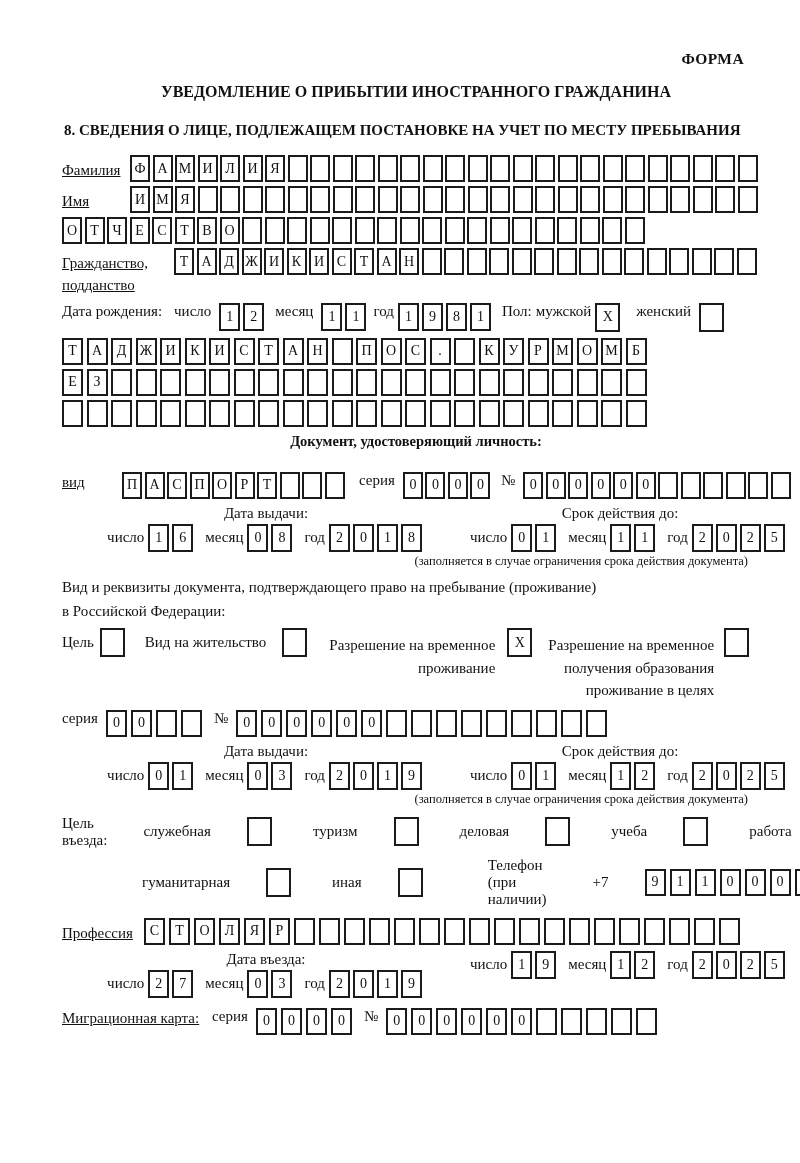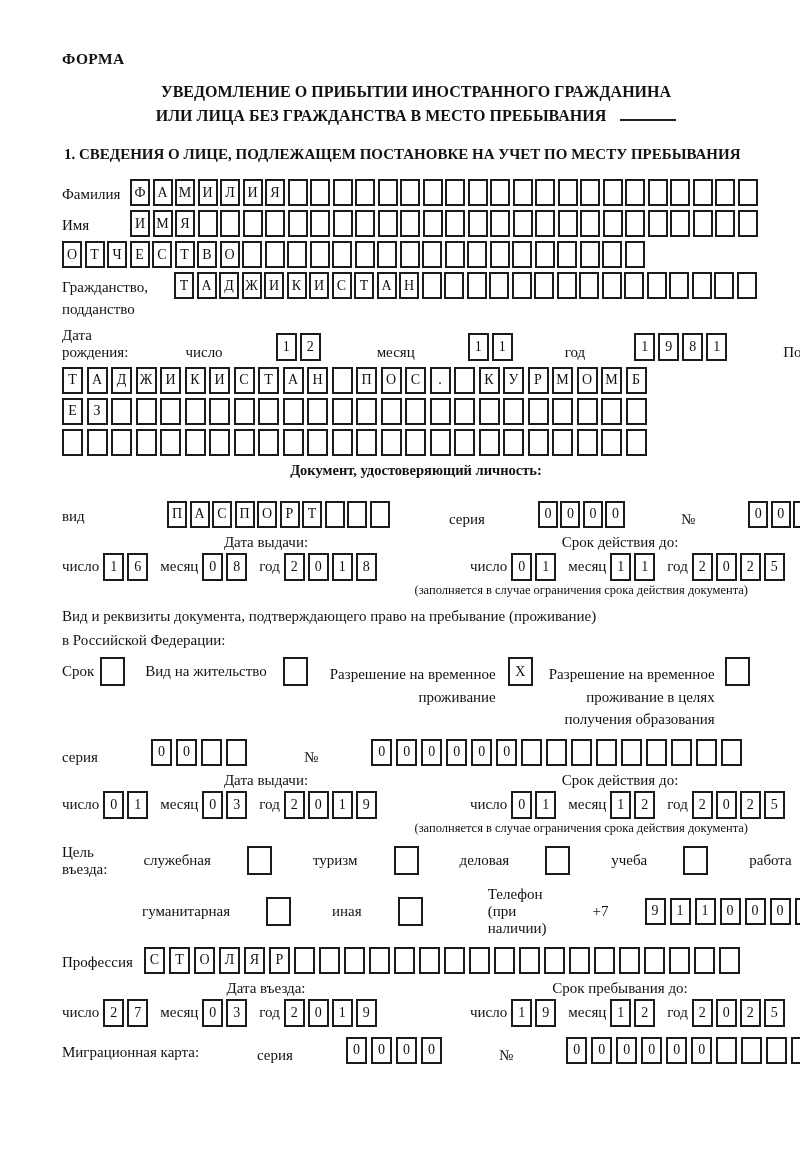--- a/index.html
+++ b/index.html
@@ -2,45 +2,45 @@
 <html><head>
 <meta charset="utf-8">
 <style>
   html,body{margin:0;padding:0;background:#fff;}
   body{width:800px;font-family:"Liberation Serif","DejaVu Serif",serif;color:#111;font-size:15px;}
   .page{box-sizing:border-box;width:800px;min-height:1163px;padding:30px 30px 30px 62px;}
   
   .appendix{margin-left:488px;font-size:14px;line-height:1.5;}
   .appendix .ed{font-size:13px;}
   .appendix .ed.first{margin-top:3px;}
-  .forma{text-align:left;font-weight:bold;font-size:15.5px;margin:20px 26px 12px 0;letter-spacing:.4px;}
+  .forma{text-align:right;font-weight:bold;font-size:15.5px;margin:20px 26px 12px 0;letter-spacing:.4px;}
   .title{text-align:center;font-weight:bold;font-size:16px;line-height:1.5;margin-bottom:18px;}
   .blank-line{display:inline-block;width:56px;border-bottom:2px solid #222;height:14px;margin-left:14px;}
   .sec1{font-weight:bold;font-size:15px;margin:0 0 16px 2px;}
   
   .row{display:flex;align-items:flex-start;margin-bottom:4px;}
-  .lbl{flex-shrink:0;padding-top:5px;line-height:1.45;}
+  .lbl{flex-shrink:0;padding-top:5px;line-height:1.45;text-decoration:underline;}
   .lbl.w68{width:68px;} .lbl.w112{width:112px;} .lbl.w60{width:60px;} .lbl.w150{width:150px;}
   .sub{font-size:14.5px;}
   .cells{display:flex;}
   .cell{box-sizing:border-box;width:20px;height:27px;border:2px solid #1b1b1b;margin-right:2.5px;
         display:flex;align-items:center;justify-content:center;font-size:14px;background:#fff;}
   .cells.w .cell{width:21px;margin-right:3.5px;}
   .cells.md .cell{width:21px;margin-right:4px;}
   .cells.dt .cell{width:21px;height:28px;margin-right:3px;}
   .cells.cbx .cell{width:25px;height:29px;margin-right:0;}
   .stackcells{display:flex;flex-direction:column;gap:4px;}
   
-  .inline{display:flex;align-items:flex-end;flex-wrap:nowrap;gap:45px;}
+  .inline{display:flex;align-items:flex-start;flex-wrap:nowrap;}
   .gap4{margin-right:4px;} .gap8{margin-right:8px;} .gap12{margin-right:12px;} .gap16{margin-right:16px;}
   .mt6{margin-top:6px;} .mt10{margin-top:10px;}
   
   .dates{display:flex;margin-top:6px;}
   .dcol{display:flex;flex-direction:column;}
-  .dcol.left{width:432px;}
+  .dcol.left{width:432px;align-items:center;}
   .dcol.right{width:300px;}
   .dhead{text-align:center;margin-bottom:2px;}
   .dvals{display:flex;align-items:center;}
   .dvals .dlbl{margin-right:4px;}
   .dvals .grp{display:flex;align-items:center;margin-right:9px;}
   .fnote{font-size:12.5px;text-align:right;margin:2px 22px 6px 0;}
   .doc-title{text-align:center;font-weight:bold;font-size:14.5px;margin:6px 0 22px 0;}
   .intro{line-height:1.65;margin:4px 0 4px 0;}
   
   .opts{display:flex;align-items:flex-start;margin:4px 0 8px 0;}
@@ -54,24 +54,23 @@
 </head>
 <body>
 
 <div class="page">
 
 
   <div class="forma">ФОРМА</div>
 
   <div class="title">
     <div>УВЕДОМЛЕНИЕ О ПРИБЫТИИ ИНОСТРАННОГО ГРАЖДАНИНА</div>
-    <div><span>ИЛИ ЛИЦА БЕЗ ГРАЖДАНСТВА В МЕСТО ПРЕБЫВАНИЯ</span><span class="blank-line"></span></div>
-  </div>
-
-  <div class="sec1">1. СВЕДЕНИЯ О ЛИЦЕ, ПОДЛЕЖАЩЕМ ПОСТАНОВКЕ НА УЧЕТ ПО МЕСТУ ПРЕБЫВАНИЯ</div>
+  </div>
+
+  <div class="sec1">8. СВЕДЕНИЯ О ЛИЦЕ, ПОДЛЕЖАЩЕМ ПОСТАНОВКЕ НА УЧЕТ ПО МЕСТУ ПРЕБЫВАНИЯ</div>
 
   <div class="row">
     <div class="lbl w68">Фамилия</div>
     <div class="cells">
         <span class="cell">Ф</span>
         <span class="cell">А</span>
         <span class="cell">М</span>
         <span class="cell">И</span>
         <span class="cell">Л</span>
         <span class="cell">И</span>
@@ -400,39 +399,39 @@
     </div>
   </div>
   <div class="fnote">(заполняется в случае ограничения срока действия документа)</div>
 
   <div class="intro">
     <div>Вид и реквизиты документа, подтверждающего право на пребывание (проживание)</div>
     <div>в Российской Федерации:</div>
   </div>
 
   <div class="opts">
-    <span class="olbl" style="margin-right:6px">Срок</span>
+    <span class="olbl" style="margin-right:6px">Цель</span>
     <span class="cells cbx" style="margin-right:20px">
         <span class="cell"></span>
       </span>
     <span class="olbl" style="margin-right:16px">Вид на жительство</span>
     <span class="cells cbx" style="margin-right:22px">
         <span class="cell"></span>
       </span>
     <div class="ostack" style="margin-right:12px">
       <div>Разрешение на временное</div>
       <div>проживание</div>
     </div>
     <span class="cells cbx" style="margin-right:16px">
         <span class="cell">X</span>
       </span>
     <div class="ostack" style="margin-right:10px">
       <div>Разрешение на временное</div>
+      <div>получения образования</div>
       <div>проживание в целях</div>
-      <div>получения образования</div>
     </div>
     <span class="cells cbx">
         <span class="cell"></span>
       </span>
   </div>
 
   <div class="inline">
     <span class="gap8">серия</span>
     <span class="cells md gap8">
         <span class="cell">0</span>
@@ -612,21 +611,20 @@
         <span class="dlbl">год</span>
         <span class="cells dt">
             <span class="cell">2</span>
             <span class="cell">0</span>
             <span class="cell">1</span>
             <span class="cell">9</span>
           </span>
       </div>
     </div>
     <div class="dcol right">
-      <div class="dhead">Срок пребывания до:</div>
       <div class="dvals">
         <span class="dlbl">число</span>
         <span class="cells dt grp">
             <span class="cell">1</span>
             <span class="cell">9</span>
           </span>
         <span class="dlbl">месяц</span>
         <span class="cells dt grp">
             <span class="cell">1</span>
             <span class="cell">2</span>

